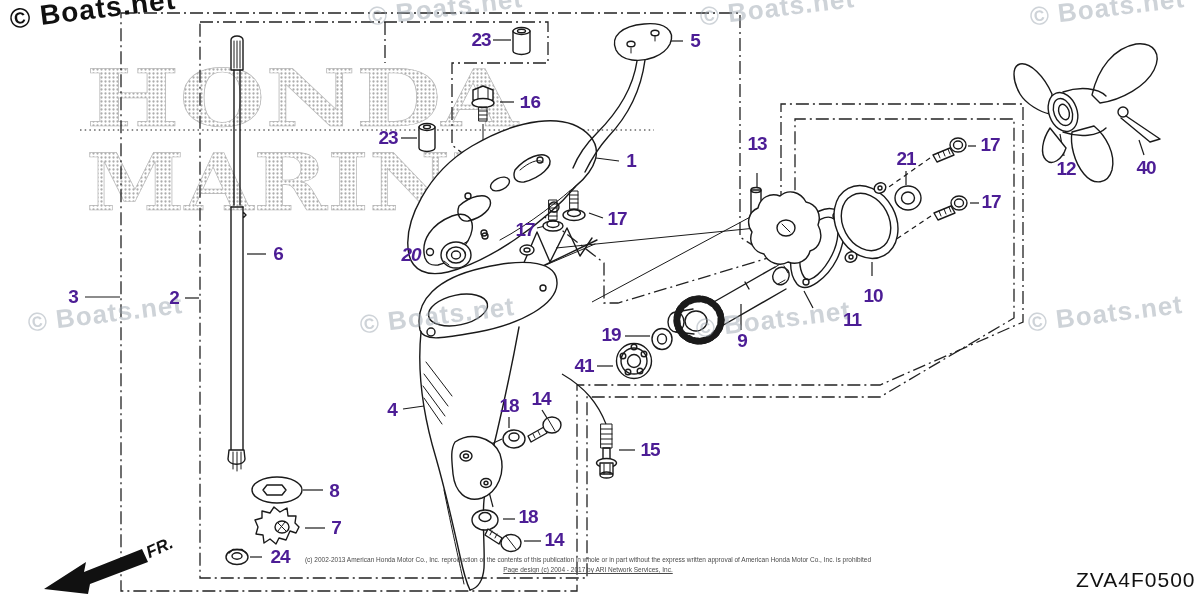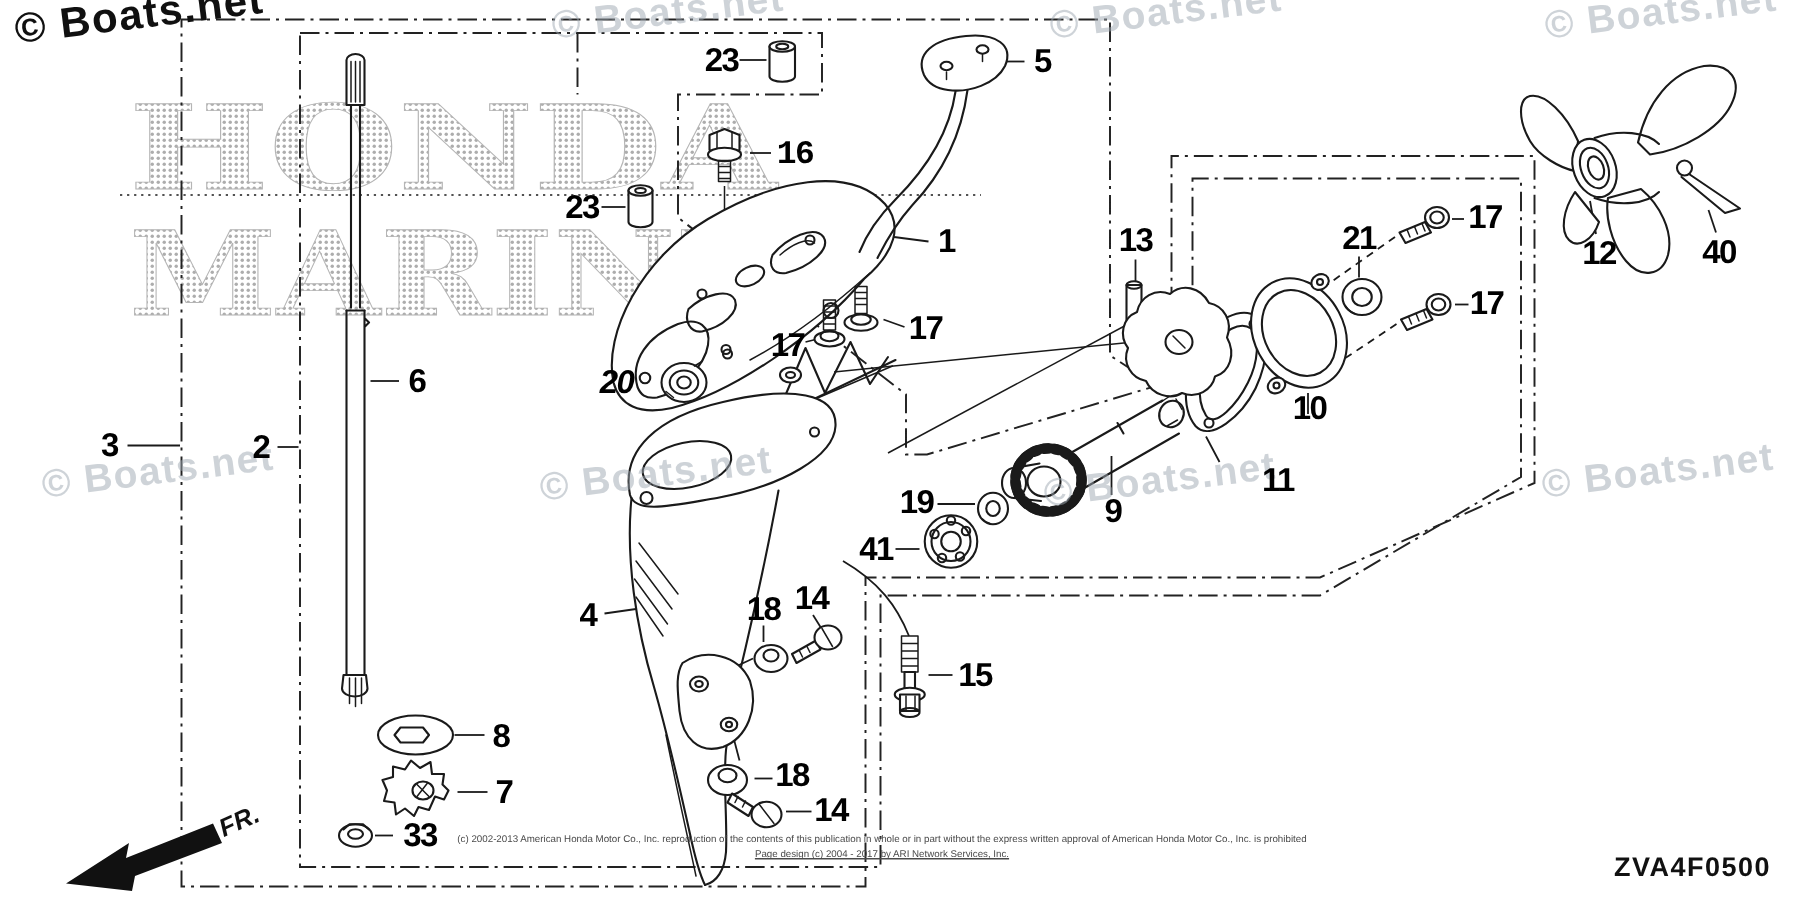--- a/index.html
+++ b/index.html
@@ -4,24 +4,24 @@
 <style>
   html,body{margin:0;padding:0;background:#ffffff;}
   #stage{position:relative;width:1200px;height:600px;background:#ffffff;overflow:hidden;
          font-family:"Liberation Sans",sans-serif;}
   svg{position:absolute;left:0;top:0;}
   .wm{position:absolute;font-family:"Liberation Sans",sans-serif;font-size:26px;font-weight:bold;
       color:rgba(158,167,178,0.50);white-space:nowrap;transform:rotate(-7deg);
       transform-origin:left top;letter-spacing:1px;z-index:3;pointer-events:none;}
   .wm.dark{color:#101010;font-size:28px;z-index:4;}
   .plabel{position:absolute;transform:translate(-50%,-50%);font-family:"Liberation Sans",sans-serif;
-      font-weight:bold;font-size:22px;color:#000000;z-index:6;white-space:nowrap;letter-spacing:-1px;}
+      font-weight:bold;font-size:19px;color:#4c1d95;z-index:6;white-space:nowrap;letter-spacing:-1px;}
   #fr-label{position:absolute;left:146px;top:538px;font-weight:bold;font-size:17px;color:#111;
       transform:rotate(-24deg);z-index:6;font-style:italic;}
-  #diagram-code{position:absolute;left:1076px;top:568px;font-weight:bold;font-size:18px;color:#111;
+  #diagram-code{position:absolute;left:1076px;top:568px;font-weight:normal;font-size:21px;color:#111;
       letter-spacing:1px;z-index:6;}
   .fineprint{position:absolute;width:700px;left:238px;text-align:center;font-size:6.5px;
       color:#4a4a4a;z-index:5;font-family:"Liberation Sans",sans-serif;}
   #fineprint-1{top:556px;}
   #fineprint-2{top:566px;text-decoration:underline;}
 </style>
 </head>
 <body>
 
 <div id="stage">
@@ -346,36 +346,36 @@
   <div id="label-layer">
       <div class="plabel" style="left: 631px; top: 161px;">1</div>
       <div class="plabel" style="left: 174px; top: 298px;">2</div>
       <div class="plabel" style="left: 73px; top: 297px;">3</div>
       <div class="plabel" style="left: 392px; top: 410px;">4</div>
       <div class="plabel" style="left: 695px; top: 41px;">5</div>
       <div class="plabel" style="left: 278px; top: 254px;">6</div>
       <div class="plabel" style="left: 336px; top: 528px;">7</div>
       <div class="plabel" style="left: 334px; top: 491px;">8</div>
       <div class="plabel" style="left: 742px; top: 341px;">9</div>
-      <div class="plabel" style="left: 873px; top: 272px; text-align: center;">10</div>
+      <div class="plabel" style="left: 873px; top: 296px; text-align: center;">10</div>
       <div class="plabel" style="left: 852px; top: 320px;">11</div>
       <div class="plabel" style="left: 1066px; top: 169px;">12</div>
-      <div class="plabel" style="left: 757px; top: 160px;">13</div>
+      <div class="plabel" style="left: 757px; top: 144px;">13</div>
       <div class="plabel" style="left: 541px; top: 399px;">14</div>
       <div class="plabel" style="left: 554px; top: 540px;">14</div>
       <div class="plabel" style="left: 650px; top: 450px;">15</div>
       <div class="plabel" style="left: 530px; top: 103px; font-family: Liberation Mono, monospace;">16</div>
       <div class="plabel" style="left: 525px; top: 230px;">17</div>
       <div class="plabel" style="left: 617px; top: 219px;">17</div>
       <div class="plabel" style="left: 990px; top: 145px;">17</div>
       <div class="plabel" style="left: 991px; top: 202px;">17</div>
       <div class="plabel" style="left: 509px; top: 406px;">18</div>
       <div class="plabel" style="left: 528px; top: 517px;">18</div>
       <div class="plabel" style="left: 611px; top: 335px;">19</div>
       <div class="plabel" style="left: 411px; top: 255px; font-style: italic;">20</div>
       <div class="plabel" style="left: 906px; top: 159px;">21</div>
       <div class="plabel" style="left: 1146px; top: 168px;">40</div>
       <div class="plabel" style="left: 481px; top: 40px;">23</div>
       <div class="plabel" style="left: 388px; top: 138px;">23</div>
-      <div class="plabel" style="left: 280px; top: 557px;">33</div>
+      <div class="plabel" style="left: 280px; top: 557px;">24</div>
       <div class="plabel" style="left: 584px; top: 366px;">41</div>
     </div>
 </div>
 
 </body></html>

